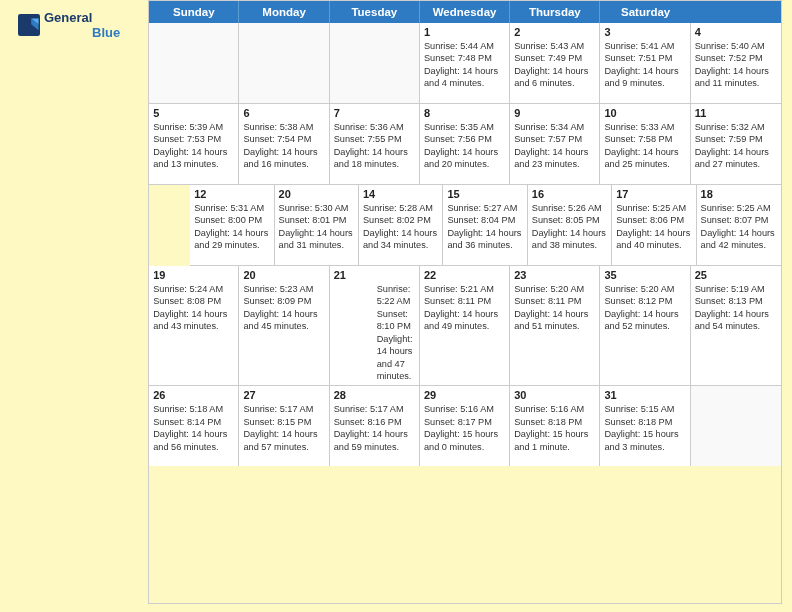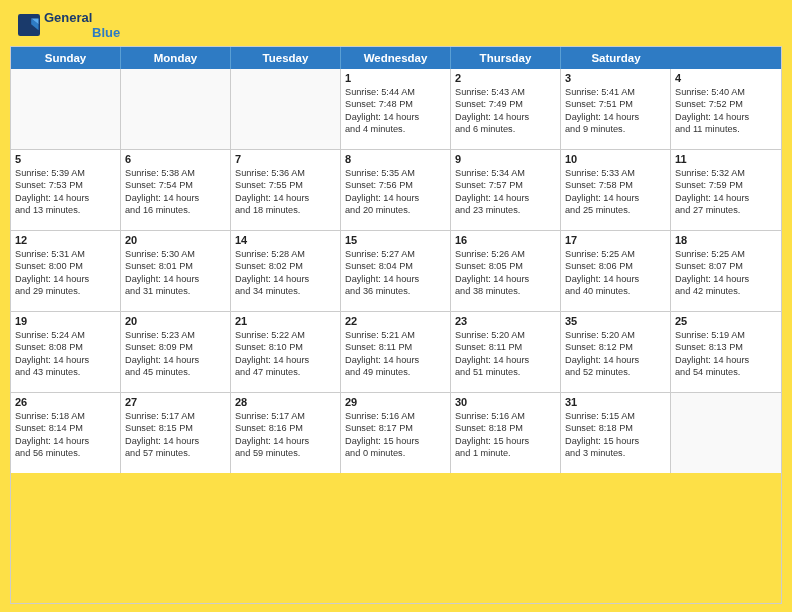--- a/index.html
+++ b/index.html
@@ -6,23 +6,23 @@
     body {
       font-family: Arial, Helvetica, sans-serif;
       background: #fff;
       width: 792px;
       height: 612px;
       overflow: hidden;
     }
     .page {
       width: 792px;
       height: 612px;
-      background: #fde047;
+      background: #fef9c3;
       display: flex;
-      flex-direction: column;
+      flex-direction: row;
     }
     .header {
       display: flex;
       justify-content: space-between;
       align-items: flex-start;
       padding: 10px 18px 6px 18px;
     }
     .logo {
       display: flex;
       align-items: center;
@@ -206,21 +206,21 @@
 and 25 minutes.</div>
           </div>
           <div class="cal-cell">
             <div class="day-num">11</div>
             <div class="day-info" style="white-space: pre-line;">Sunrise: 5:32 AM
 Sunset: 7:59 PM
 Daylight: 14 hours
 and 27 minutes.</div>
           </div>
         </div>
-        <div class="cal-row" style="flex: 1 1 0%;">
+        <div class="cal-row" style="flex: 1 1 0%; margin-left: 41px;">
           <div class="cal-cell">
             <div class="day-num">12</div>
             <div class="day-info" style="white-space: pre-line;">Sunrise: 5:31 AM
 Sunset: 8:00 PM
 Daylight: 14 hours
 and 29 minutes.</div>
           </div>
           <div class="cal-cell">
             <div class="day-num">20</div>
             <div class="day-info" style="white-space: pre-line;">Sunrise: 5:30 AM
@@ -274,21 +274,21 @@
           </div>
           <div class="cal-cell">
             <div class="day-num">20</div>
             <div class="day-info" style="white-space: pre-line;">Sunrise: 5:23 AM
 Sunset: 8:09 PM
 Daylight: 14 hours
 and 45 minutes.</div>
           </div>
           <div class="cal-cell">
             <div class="day-num">21</div>
-            <div class="day-info" style="white-space: pre-line;">Sunrise: 5:22 AM
+            <div class="day-info" style="white-space: pre-line; margin-left: 43px;">Sunrise: 5:22 AM
 Sunset: 8:10 PM
 Daylight: 14 hours
 and 47 minutes.</div>
           </div>
           <div class="cal-cell">
             <div class="day-num">22</div>
             <div class="day-info" style="white-space: pre-line;">Sunrise: 5:21 AM
 Sunset: 8:11 PM
 Daylight: 14 hours
 and 49 minutes.</div>

